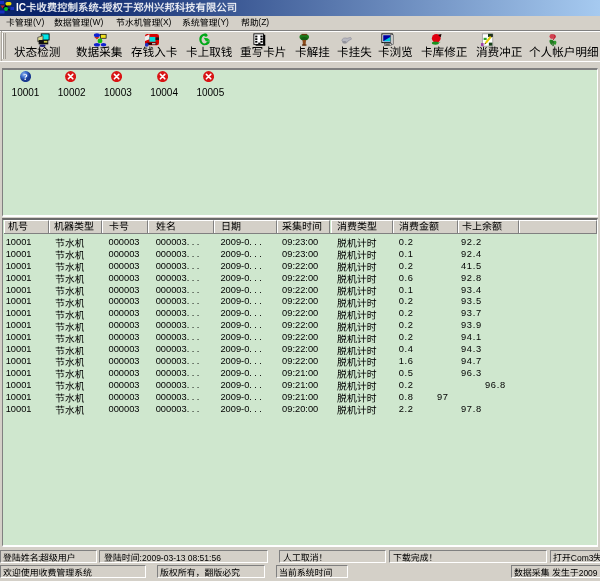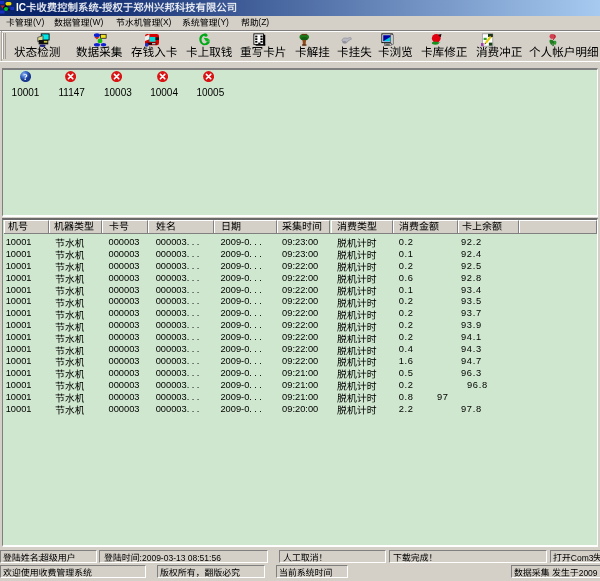--- a/index.html
+++ b/index.html
@@ -369,21 +369,21 @@
         </radialGradient>
       </defs>
       <circle cx="5.6" cy="5.6" r="5.5" fill="url(#bq0)"></circle>
       <text x="5.6" y="8.8" font-size="9" font-weight="bold" fill="#fff" text-anchor="middle" font-family="Liberation Serif">?</text>
     </svg>
 <div class="a" style="left:-34.5px;top:87.4px;width:120px;text-align:center;font-size:10px;color:#000">10001</div>
 <svg class="a" style="left:64.7px;top:71.2px" width="11.2" height="11.2" viewBox="0 0 11.2 11.2">
       <circle cx="5.6" cy="5.6" r="5.5" fill="#d81414"></circle>
       <path d="M3.4 3.4 L7.8 7.8 M7.8 3.4 L3.4 7.8" stroke="#fff" stroke-width="1.6" stroke-linecap="round"></path>
     </svg>
-<div class="a" style="left:11.7px;top:87.4px;width:120px;text-align:center;font-size:10px;color:#000">11147</div>
+<div class="a" style="left:11.7px;top:87.4px;width:120px;text-align:center;font-size:10px;color:#000">10002</div>
 <svg class="a" style="left:110.9px;top:71.2px" width="11.2" height="11.2" viewBox="0 0 11.2 11.2">
       <circle cx="5.6" cy="5.6" r="5.5" fill="#d81414"></circle>
       <path d="M3.4 3.4 L7.8 7.8 M7.8 3.4 L3.4 7.8" stroke="#fff" stroke-width="1.6" stroke-linecap="round"></path>
     </svg>
 <div class="a" style="left:57.9px;top:87.4px;width:120px;text-align:center;font-size:10px;color:#000">10003</div>
 <svg class="a" style="left:157.1px;top:71.2px" width="11.2" height="11.2" viewBox="0 0 11.2 11.2">
       <circle cx="5.6" cy="5.6" r="5.5" fill="#d81414"></circle>
       <path d="M3.4 3.4 L7.8 7.8 M7.8 3.4 L3.4 7.8" stroke="#fff" stroke-width="1.6" stroke-linecap="round"></path>
     </svg>
 <div class="a" style="left:104.1px;top:87.4px;width:120px;text-align:center;font-size:10px;color:#000">10004</div>
@@ -533,21 +533,21 @@
 <span class="c" style="left:282.1px;top:0px">09:22:00</span>
 <span class="a" style="left:337.1px;top:1.4px">
         <svg class="z" style="display:block;width:39.6px;height:9.9px" viewBox="0 0 4000 1000">
           <use href="#g8131"></use>
           <use href="#g673a" x="1000"></use>
           <use href="#g8ba1" x="2000"></use>
           <use href="#g65f6" x="3000"></use>
         </svg>
       </span>
 <span class="c" style="left:398.7px;top:0px"><span style="letter-spacing:0.7px">0.2</span></span>
-<span class="c" style="left:461px;top:0px"><span style="letter-spacing:0.7px">92.5</span></span>
+<span class="c" style="left:461px;top:0px"><span style="letter-spacing:0.7px">41.5</span></span>
 </div>
 <div class="a" style="left:0;top:272.6px;width:600px;height:11.9px">
 <span class="c" style="left:5.7px;top:0px">10001</span>
 <span class="a" style="left:54.7px;top:1.4px">
         <svg class="z" style="display:block;width:29.7px;height:9.9px" viewBox="0 0 3000 1000">
           <use href="#g8282"></use>
           <use href="#g6c34" x="1000"></use>
           <use href="#g673a" x="2000"></use>
         </svg>
       </span>
@@ -773,21 +773,21 @@
 <span class="c" style="left:282.1px;top:0px">09:21:00</span>
 <span class="a" style="left:337.1px;top:1.4px">
         <svg class="z" style="display:block;width:39.6px;height:9.9px" viewBox="0 0 4000 1000">
           <use href="#g8131"></use>
           <use href="#g673a" x="1000"></use>
           <use href="#g8ba1" x="2000"></use>
           <use href="#g65f6" x="3000"></use>
         </svg>
       </span>
 <span class="c" style="left:398.7px;top:0px"><span style="letter-spacing:0.7px">0.2</span></span>
-<span class="c" style="left:467px;top:0px"><span style="letter-spacing:0.7px">96.8</span></span>
+<span class="c" style="left:485px;top:0px"><span style="letter-spacing:0.7px">96.8</span></span>
 </div>
 <div class="a" style="left:0;top:391.9px;width:600px;height:11.9px">
 <span class="c" style="left:5.7px;top:0px">10001</span>
 <span class="a" style="left:54.7px;top:1.4px">
         <svg class="z" style="display:block;width:29.7px;height:9.9px" viewBox="0 0 3000 1000">
           <use href="#g8282"></use>
           <use href="#g6c34" x="1000"></use>
           <use href="#g673a" x="2000"></use>
         </svg>
       </span>

